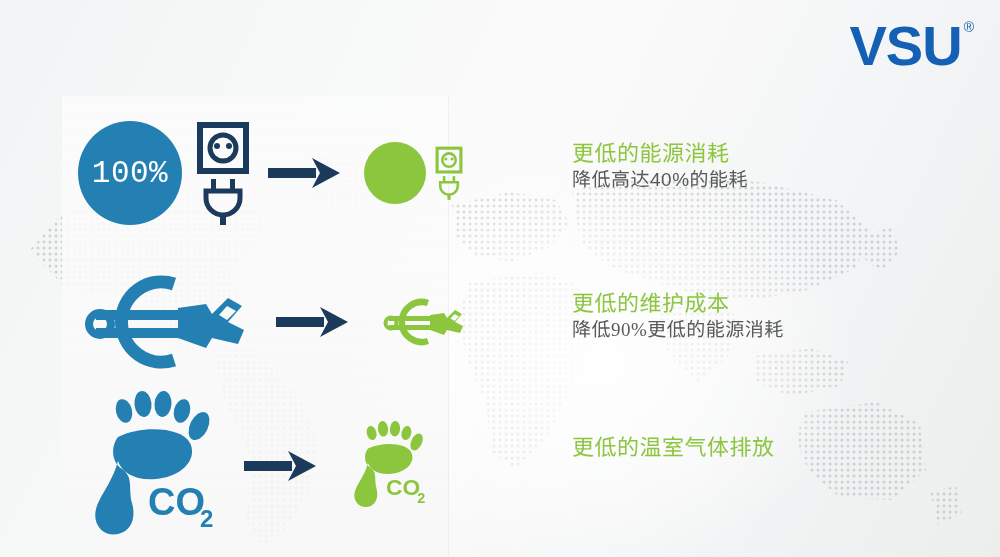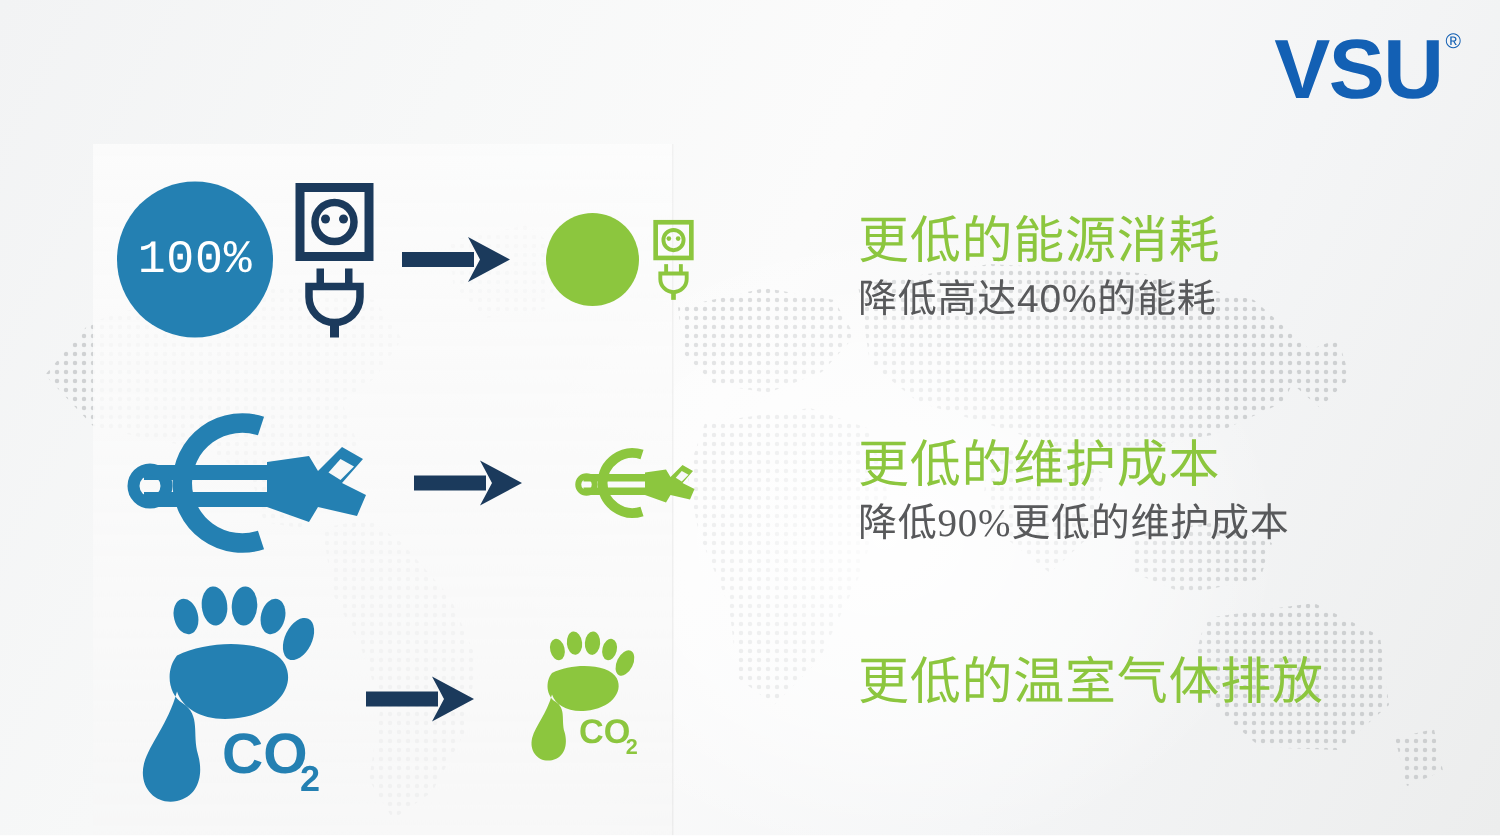--- a/index.html
+++ b/index.html
@@ -102,28 +102,28 @@
   .text-block {
     position: absolute;
     left: 572px;
     width: 400px;
   }
   .t1 { top: 32px; }
   .t2 { top: 28px; }
   .t3 { top: 48px; }
 
   .head-line {
-    font-size: 34px;
+    font-size: 22px;
     color: #8cc63e;
     line-height: 1.26;
     letter-spacing: .5px;
     white-space: nowrap;
   }
   .sub-line {
-    font-size: 26px;
+    font-size: 19px;
     color: #58595b;
     line-height: 1.26;
     letter-spacing: .5px;
     white-space: nowrap;
   }
 
   .pct-circle {
     width: 104px; height: 104px;
     border-radius: 50%;
     background: #2480b2;
@@ -280,21 +280,21 @@
         <rect x="18" y="42" width="86" height="10" fill="#8cc63e"></rect>
         <rect x="18" y="60" width="86" height="10" fill="#8cc63e"></rect>
         <circle cx="22" cy="56" r="11" fill="none" stroke="#8cc63e" stroke-width="8"></circle>
         <path d="M100,40 L128,36 L134,46 L150,30 L164,38 L150,54 L166,62 L160,76 L134,70 L128,80 L100,70 Z" fill="#8cc63e"></path>
         <path d="M149,38 L158,43 L149,52 L141,47 Z" fill="#f7f8f8"></path>
       </svg>
     </div>
 
     <div class="text-block t2">
       <div class="head-line">更低的维护成本</div>
-      <div class="sub-line">降低90%更低的维护成本</div>
+      <div class="sub-line">降低90%更低的能源消耗</div>
     </div>
   </div>
 
   <div class="row row-3">
     <div class="icons">
 
       <svg class="ico" width="140" height="150" viewBox="0 0 140 150">
         <ellipse cx="46" cy="20" rx="8" ry="12" fill="#2480b2" transform="rotate(-14 46 20)"></ellipse>
         <ellipse cx="65" cy="13" rx="8.5" ry="13" fill="#2480b2" transform="rotate(-6 65 13)"></ellipse>
         <ellipse cx="85" cy="13" rx="8.5" ry="13" fill="#2480b2" transform="rotate(4 85 13)"></ellipse>

